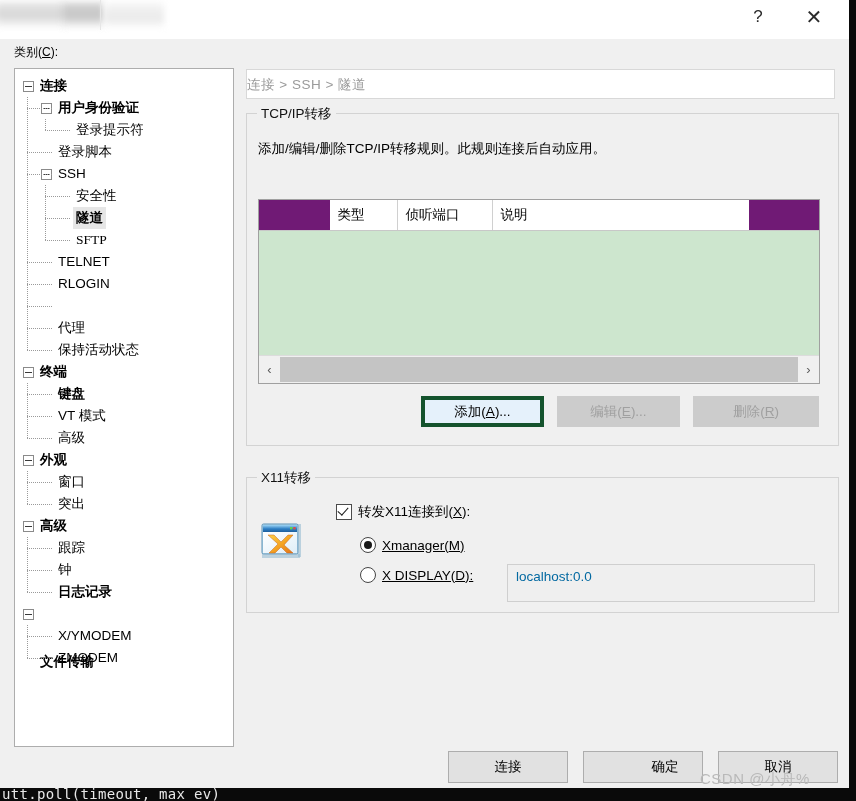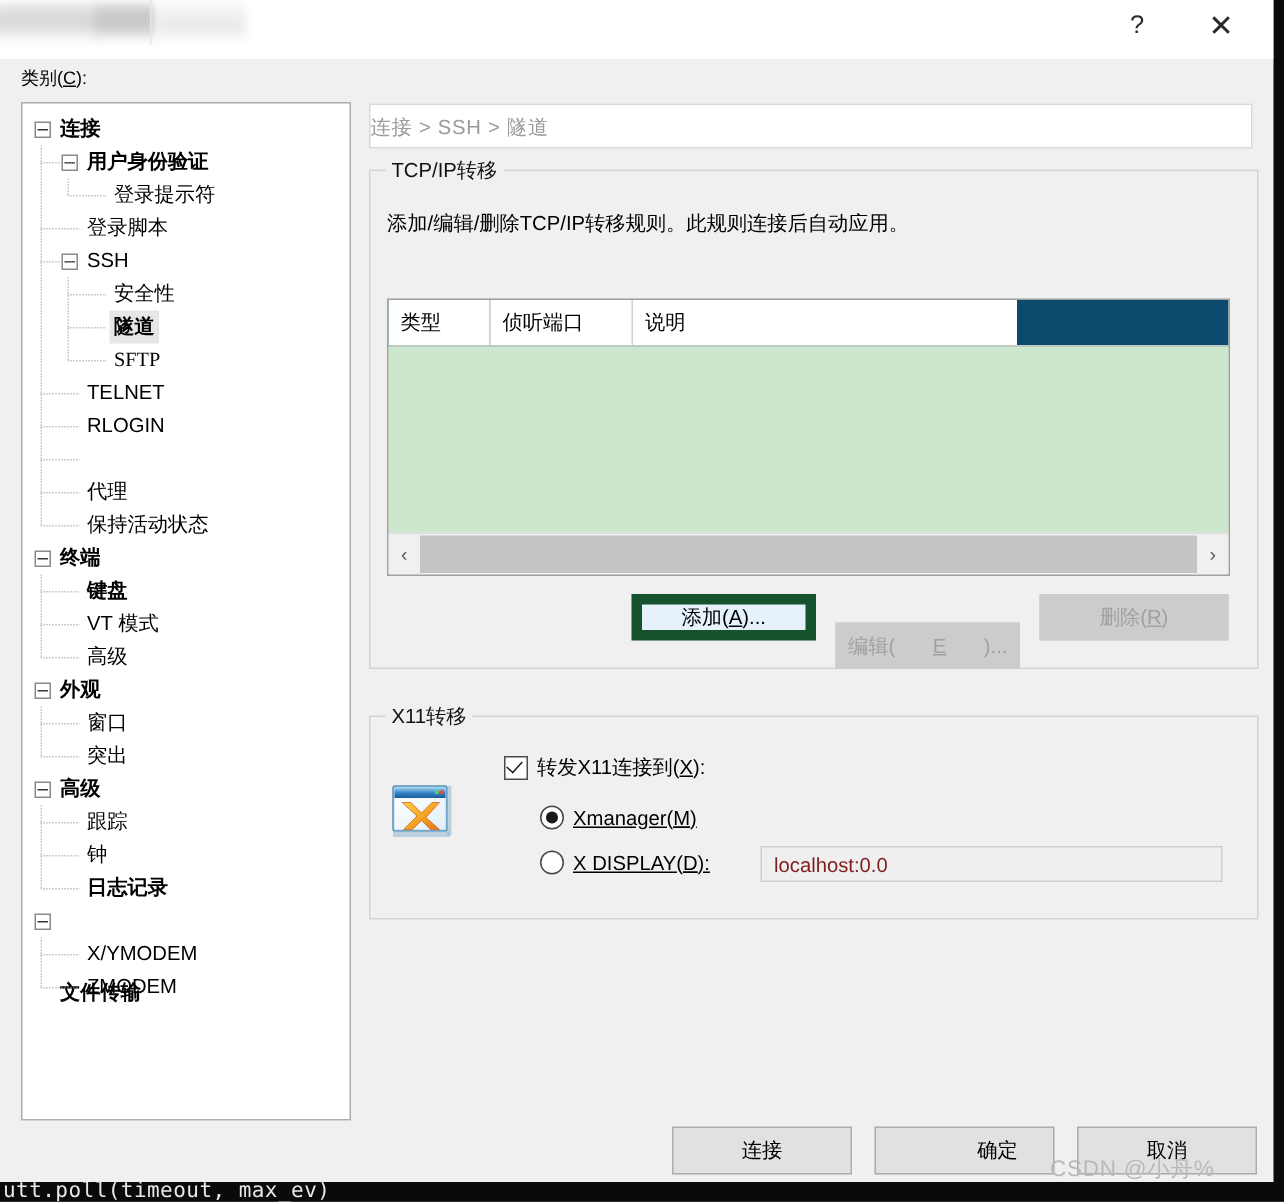--- a/index.html
+++ b/index.html
@@ -192,22 +192,23 @@
     width: 562px;
     height: 185px;
     border: 1px solid #a0a0a0;
     background: #cde6ce;
     box-sizing: border-box;
     overflow: hidden;
   }
   #table-header {
     display: flex;
     height: 30px;
-    background: #0c4a6e;
+    background: #701a75;
     border-bottom: 1px solid #c8c8c8;
+    justify-content: center;
   }
   .th {
     position: relative;
     line-height: 30px;
     padding-left: 8px;
     font-size: 13.5px;
     box-sizing: border-box;
     border-right: 1px solid #d0d0d0;
     background: #ffffff;
   }
@@ -250,29 +251,29 @@
     display: flex;
     align-items: center;
     justify-content: center;
     font-size: 13.5px;
     background: #e1e1e1;
     border: 1px solid #adadad;
     color: #000;
   }
   .btn.primary {
     background: #e5f1fb;
-    border: 7px solid #14532d;
+    border: 4px solid #14532d;
   }
   .btn.disabled {
     background: #cccccc;
     border: 1px solid #cccccc;
     color: #a0a0a0;
   }
   #btn-add  { left: 421px; top: 396px; width: 123px; }
-  #btn-edit { left: 557px; top: 415px; width: 123px; gap: 25px; }
+  #btn-edit { left: 557px; top: 396px; width: 123px; }
   #btn-del  { left: 693px; top: 396px; width: 126px; }
 
   
   #xman-icon {
     position: absolute;
     left: 260px; top: 520px;
     width: 44px; height: 44px;
   }
   #chk-row {
     position: absolute;
@@ -322,27 +323,27 @@
     position: absolute;
     left: 3px; top: 3px;
     width: 8px; height: 8px;
     border-radius: 50%;
     background: #1a1a1a;
   }
   #xdisplay-input {
     position: absolute;
     left: 507px; top: 564px;
     width: 308px;
-    height: 24px;
+    height: 38px;
     background: #efefef;
     border: 1px solid #cfcfcf;
     box-sizing: border-box;
     line-height: 24px;
     padding-left: 8px;
-    color: #7f1d1d;
+    color: #0369a1;
     font-size: 13.5px;
   }
 
   
   .footer-btn {
     position: absolute;
     top: 751px;
     height: 32px;
     box-sizing: border-box;
     display: flex;

